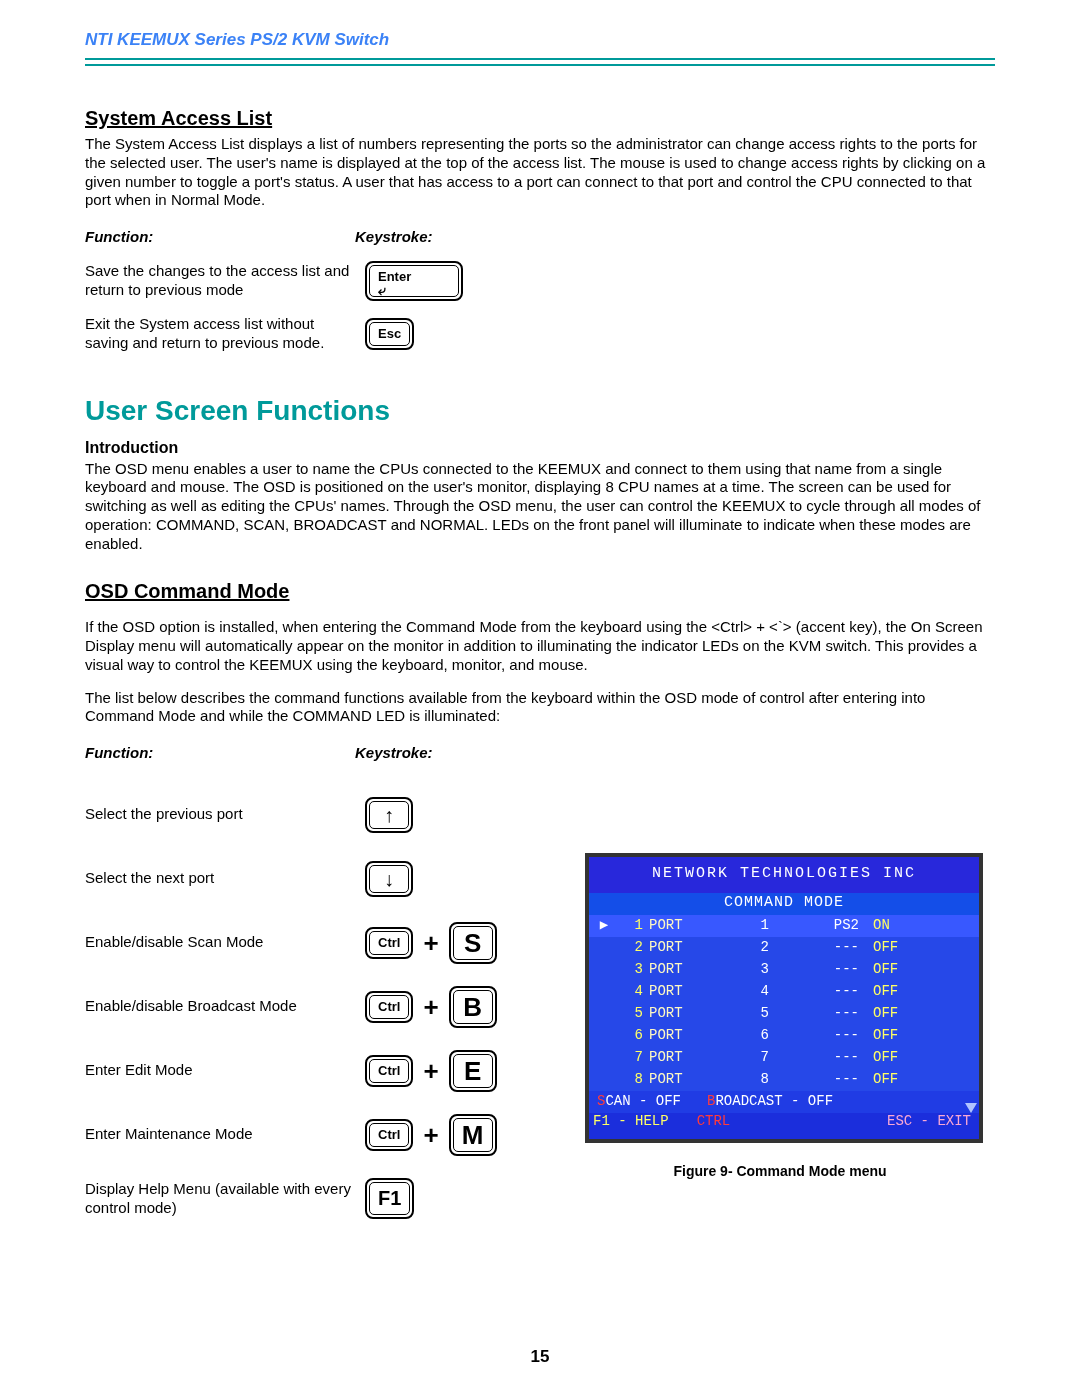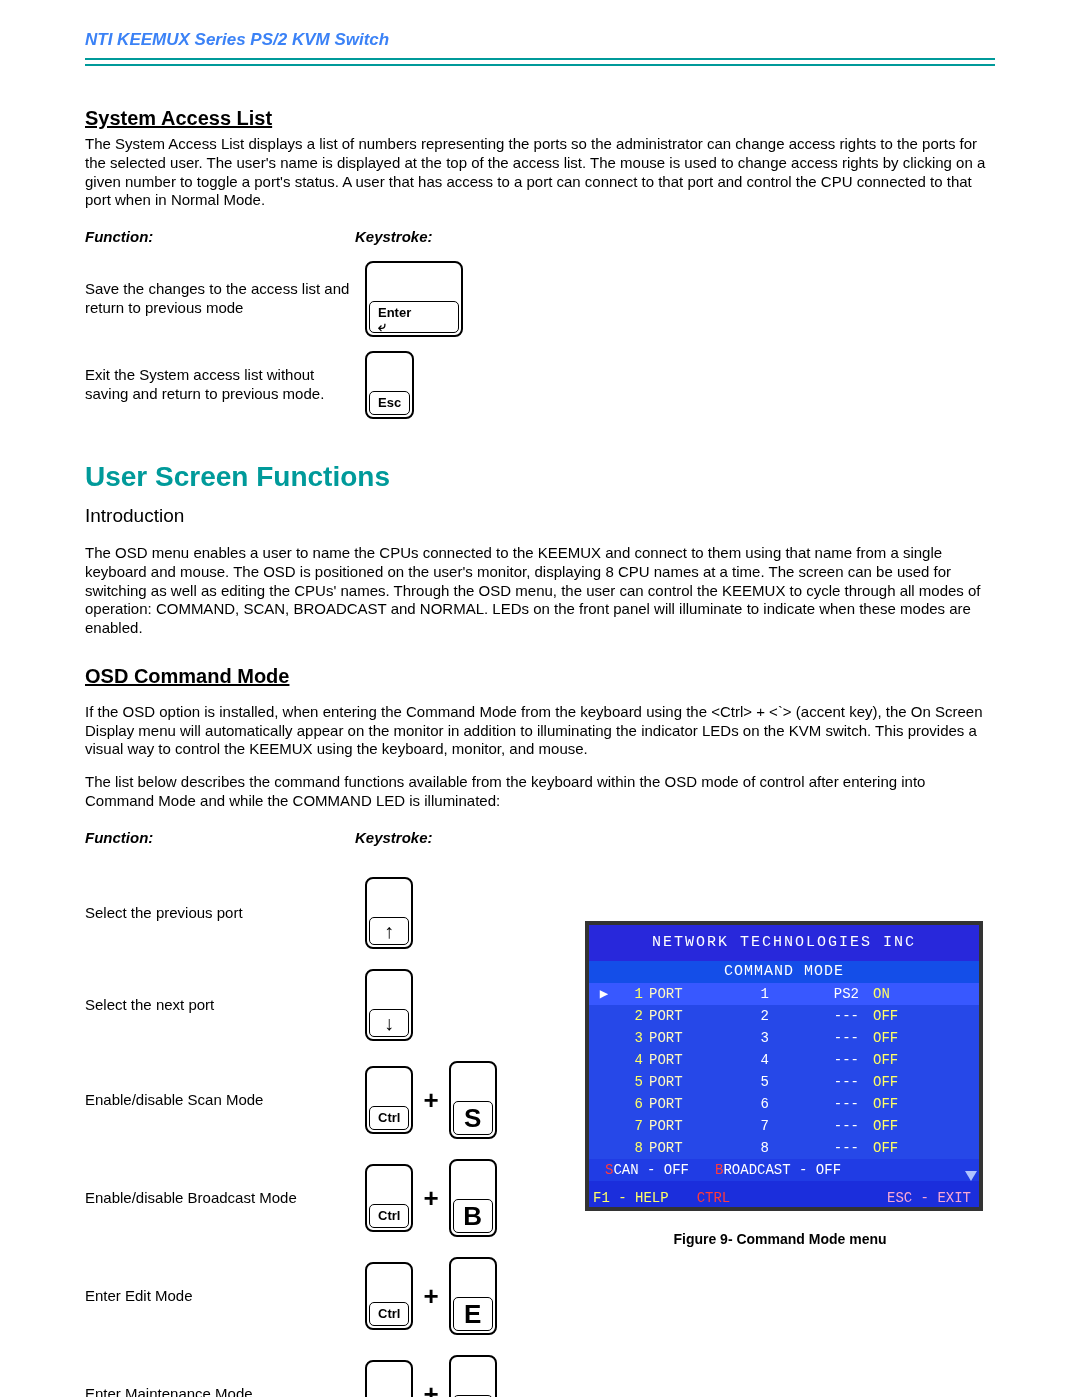--- a/index.html
+++ b/index.html
@@ -3,52 +3,52 @@
 <meta charset="utf-8">
 <style>
   body { margin:0; padding:0; font-family: Arial, Helvetica, sans-serif; background:#fff; color:#000; }
   .page { width:1080px; min-height:1397px; position:relative; }
   .header { padding:30px 85px 0 85px; }
   .header-title { color:#3b82f6; font-weight:bold; font-size:17px; font-style:italic; padding-bottom:6px; }
   .rule { height:4px; border-top:2px solid #009a9a; border-bottom:2px solid #009a9a; margin-top:2px; }
   .content { padding:40px 85px 0 85px; font-size:15px; line-height:1.25; }
   h2.section { font-weight:bold; font-size:20px; text-decoration:underline; margin:0 0 4px 0; }
   h1.big { color:#009a9a; font-weight:bold; font-size:28px; margin:40px 0 10px 0; }
-  h3.sub { font-weight:normal; font-size:19px; margin:0 0 16px 0; }
+  h3.sub { font-weight:bold; font-size:16px; margin:0 0 2px 0; }
   .row-head { display:flex; font-weight:bold; font-style:italic; margin-top:18px; }
   .col-func { width:270px; flex-shrink:0; }
   .func-row { display:flex; align-items:center; margin-top:14px; }
   .func-row .col-func { font-weight:normal; font-style:normal; padding-right:10px; }
   .keyblock { display:flex; align-items:center; gap:10px; }
   .keybase { border:2.5px solid #000; border-radius:8px; padding:2px; display:inline-block; }
   .keybase.enter { width:90px; }
   .keybase.small { }
-  .keyin { border:1.5px solid #000; border-radius:5px; padding:3px 8px; font-weight:bold; font-size:13px; display:flex; flex-direction:column; align-items:center; min-width:22px;margin-top:36px; }
+  .keyin { border:1.5px solid #000; border-radius:5px; padding:3px 8px; font-weight:bold; font-size:13px; display:flex; flex-direction:column; align-items:center; min-width:22px; }
   .keyin.enter-inner { align-items:flex-start; padding:3px 8px 1px 8px; }
   .enter-arrow { font-size:14px; line-height:10px; }
   .arrow-glyph { font-size:20px; line-height:1; }
   .plus { font-size:26px; font-weight:bold; }
   .letter-key { font-size:26px; font-weight:bold; line-height:1; }
   .cmd-table { display:flex; gap:20px; margin-top:10px; }
   .cmd-left { flex:0 0 480px; }
   .cmd-left .func-row { margin-top:20px; align-items:center; min-height:44px; }
-  .screenshot { width:390px; flex-shrink:0; border:4px solid #333; margin-top:64px; }
+  .screenshot { width:390px; flex-shrink:0; border:4px solid #333; margin-top:80px; }
   .shot-title { background:#2828db; color:#fff; height:36px; display:flex; align-items:center; justify-content:center; font-family:'Courier New',monospace; letter-spacing:2px; font-size:15px; }
   .shot-sub { background:#144ee8; color:#fff; height:22px; display:flex; align-items:center; justify-content:center; font-family:'Courier New',monospace; letter-spacing:1px; font-size:15px; }
   .shot-row { background:#2648e8; display:flex; height:22px; font-family:'Courier New',monospace; color:#fff; font-size:14px; align-items:center; position:relative; }
   .shot-row.hl { background:#3858ff; }
   .shot-row span { display:inline-block; }
   .c-arrow { width:30px; text-align:center; color:#fff; }
   .c-num { width:24px; text-align:right; color:#ffff66; }
   .c-port { width:60px; padding-left:6px; color:#fef9c3; }
   .c-name { width:60px; text-align:right; color:#fff; }
   .c-ps { width:90px; text-align:right; color:#fff; }
   .c-on { width:60px; padding-left:14px; color:#ffff66; }
-  .shot-status { background:#203ce4; color:#fff; height:22px; display:flex; align-items:center; font-family:'Courier New',monospace; font-size:14px; padding-left:16px; gap:6px; }
-  .shot-help { background:#1b2edc; color:#ffff66; height:26px; display:flex; align-items:flex-end; font-family:'Courier New',monospace; font-size:14px; padding:0 8px 0 4px; gap:8px; }
+  .shot-status { background:#203ce4; color:#fff; height:22px; display:flex; align-items:center; font-family:'Courier New',monospace; font-size:14px; padding-left:8px; gap:6px; }
+  .shot-help { background:#1b2edc; color:#ffff66; height:26px; display:flex; align-items:flex-start; font-family:'Courier New',monospace; font-size:14px; padding:0 8px 0 4px; gap:8px; }
   .figcap { font-weight:bold; font-size:14px; text-align:center; margin-top:20px; width:390px; }
   .pagenum { position:absolute; bottom:30px; left:0; right:0; text-align:center; font-weight:bold; font-size:17px; }
   .scroll-up { position:absolute; right:2px; top:0; width:0;height:0; border-left:6px solid transparent; border-right:6px solid transparent; border-bottom:10px solid #b0c4ff; }
   .scroll-down { position:absolute; right:2px; bottom:0; width:0;height:0; border-left:6px solid transparent; border-right:6px solid transparent; border-top:10px solid #b0c4ff; }
   .shot-rows { position:relative; }
 </style>
 </head>
 <body>
 
 <div class="page">

